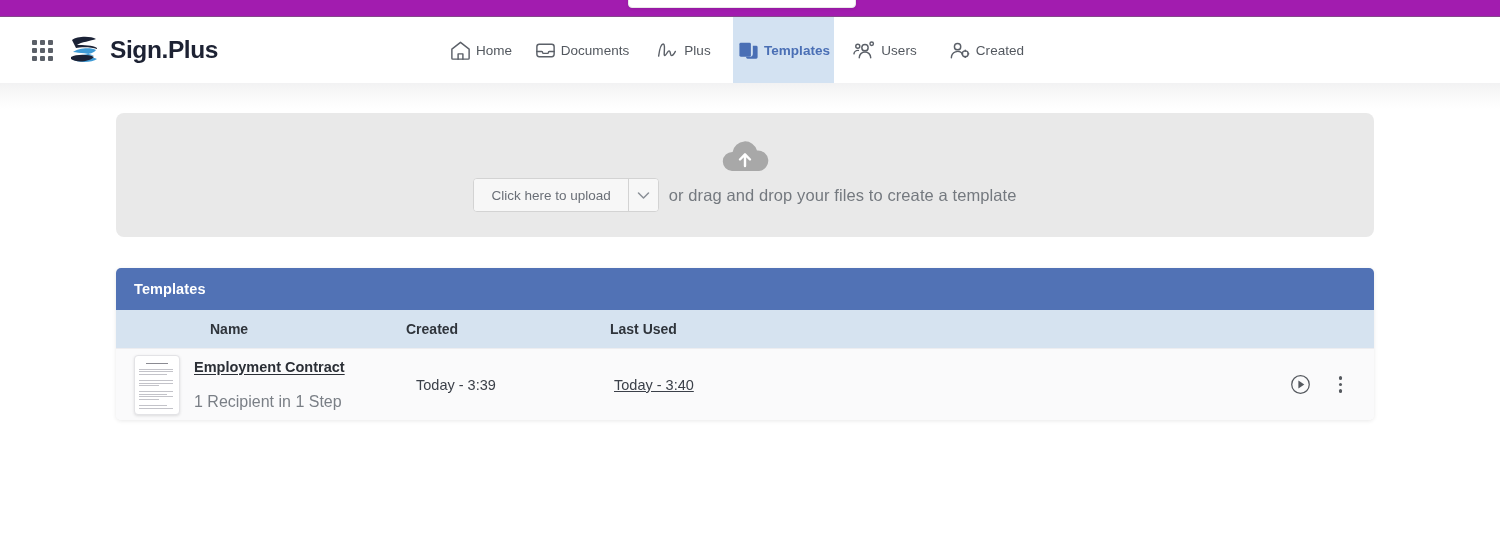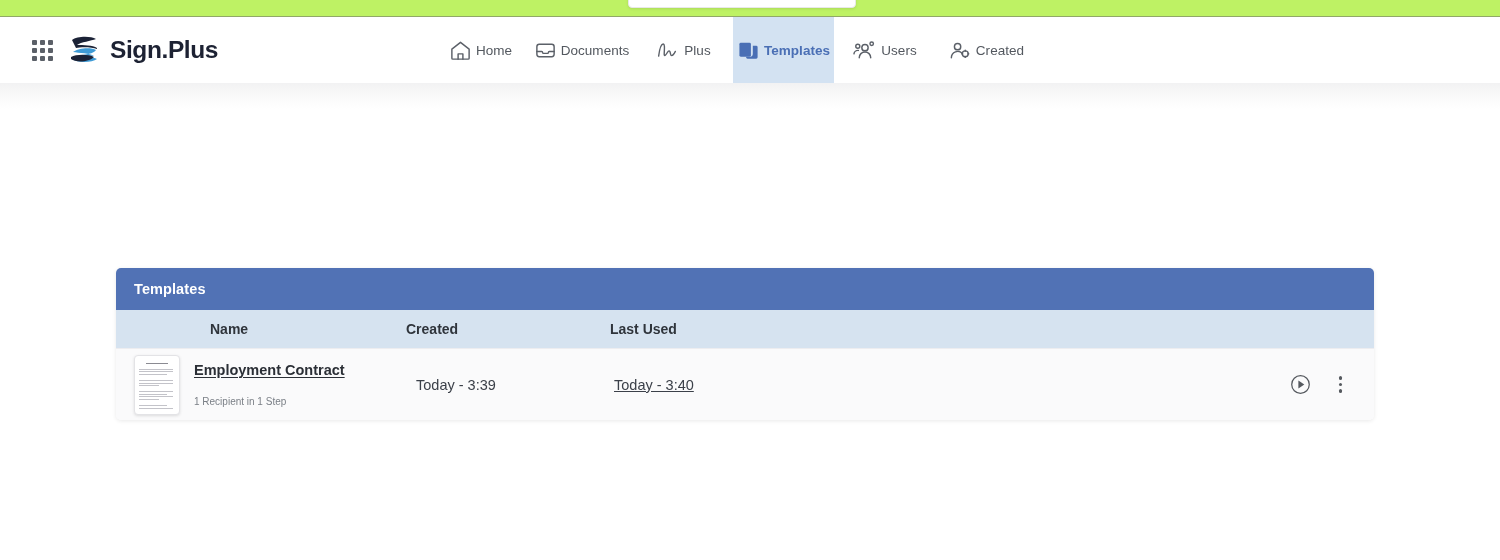--- a/index.html
+++ b/index.html
@@ -2,21 +2,21 @@
 <html><head>
 <meta charset="utf-8">
 <style>
   * { box-sizing: border-box; margin: 0; padding: 0; }
   html, body {
     width: 1500px; height: 560px;
     background: #ffffff;
     font-family: "Liberation Sans", sans-serif;
     overflow: hidden;
   }
-  .page { position: relative; width: 1500px; height: 560px; background:#bef264; }
+  .page { position: relative; width: 1500px; height: 560px; background:#a21caf; }
 
   
   .chrome-remnant {
     position: absolute; left: 628px; top: -14px;
     width: 228px; height: 22px;
     background: #ffffff;
     border: 1px solid #e8e8e8;
     border-radius: 9px 9px 4px 4px;
     box-shadow: 0 1px 3px rgba(0,0,0,.10);
   }
@@ -140,21 +140,21 @@
   .thumb .ln.s { width:55%; }
   .thumb .ln.m { width:78%; }
   .thumb .ln.l { width:94%; }
   .thumb .gap { height:3px; }
 
   .name-block { display:flex; flex-direction:column; gap: 18px; }
   .tpl-name {
     font-size: 14.5px; color:#2b2f36; font-weight:700;
     text-decoration: underline; text-underline-offset: 2px; cursor:pointer;
   }
-  .tpl-sub { font-size: 10px; color:#7a7f86; }
+  .tpl-sub { font-size: 16px; color:#7a7f86; }
   .cell-val { font-size: 14.5px; color:#3b4049; }
   .col-create.cell-val { padding-left: 10px; }
   .col-last.cell-val   { padding-left: 4px; text-decoration: underline; }
   .actions { display:flex; align-items:center; justify-content:flex-end; gap: 22px; padding-right: 26px; flex:1; }
   .act-ico { cursor:pointer; display:flex; align-items:center; }
   .dots { display:flex; flex-direction:column; gap:3px; cursor:pointer; padding: 2px 6px; }
   .dots i { width:3.5px; height:3.5px; border-radius:50%; background:#55595f; display:block; }
 </style>
 </head>
 <body>
@@ -253,20 +253,37 @@
         </div>
         <span class="nav-label">Created</span>
       </div>
     </div>
 
   </div>
   <div class="header-shadow"></div>
 
   <div class="body-bg"></div>
 
+  <div class="dropzone">
+    <svg class="cloud" width="52" height="36" viewBox="0 0 52 36">
+      <path d="M13 33 a9.5 9.5 0 0 1 0.6 -19 A12.5 12.5 0 0 1 38 12.5 A9.8 9.8 0 0 1 40 33 Z" fill="#a8a8a8"></path>
+      <path d="M26 28 V17 M21 21.5 L26 16.3 L31 21.5" stroke="#ffffff" stroke-width="2.4" fill="none" stroke-linecap="round" stroke-linejoin="round"></path>
+    </svg>
+    <div class="drop-row">
+      <div class="upload-group">
+        <div class="upload-btn">Click here to upload</div>
+        <div class="upload-caret">
+          <svg width="13" height="9" viewBox="0 0 13 9">
+            <path d="M1.5 2 L6.5 7 L11.5 2" fill="none" stroke="#8a8f96" stroke-width="1.5" stroke-linecap="round" stroke-linejoin="round"></path>
+          </svg>
+        </div>
+      </div>
+      <span class="drop-text">or drag and drop your files to create a template</span>
+    </div>
+  </div>
 
   <div class="table">
 
     <div class="table-title">
       <span>Templates</span>
     </div>
 
     <div class="table-head">
       <div class="col-name">Name</div>
       <div class="col-create">Created</div>

